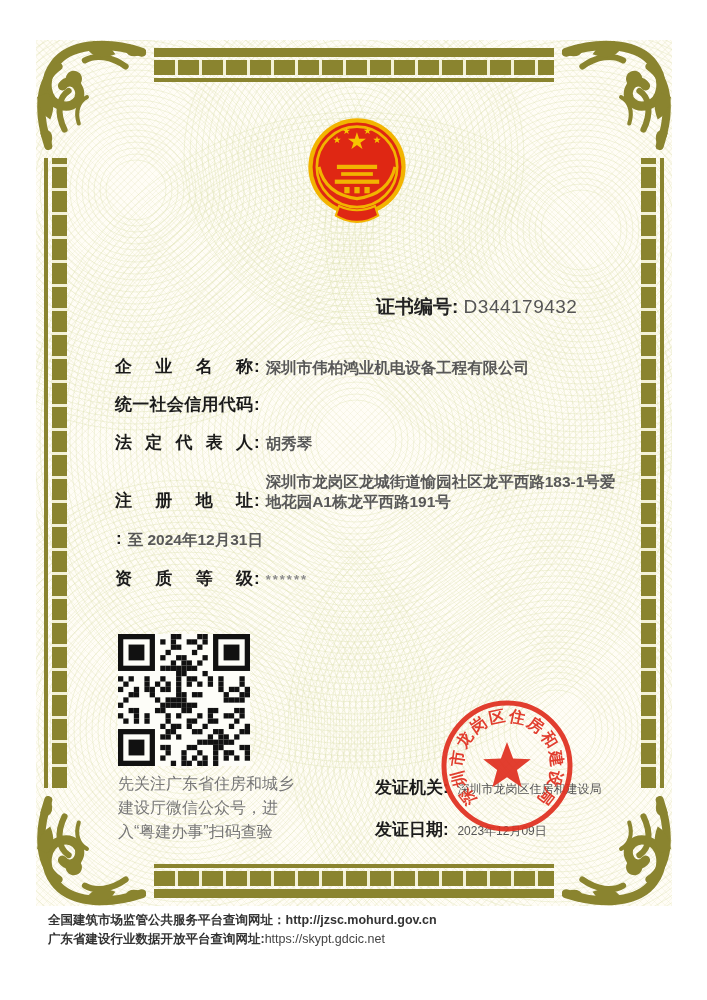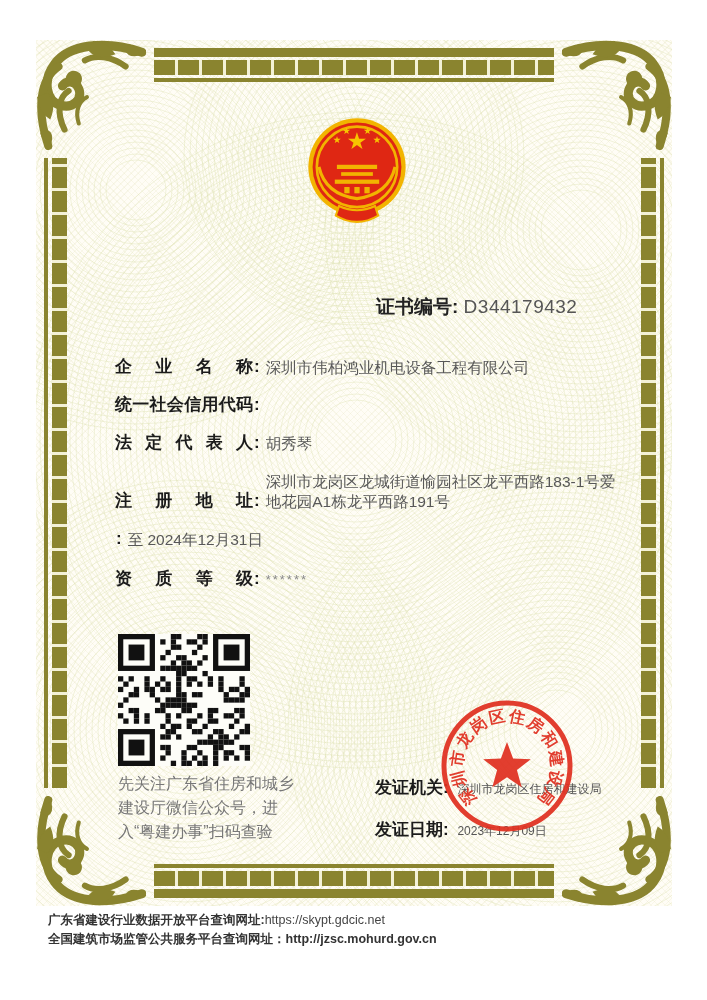--- a/index.html
+++ b/index.html
@@ -40,21 +40,21 @@
   .certno { position:absolute; left:340px; top:254px; font-size:19px; }
   .certno .lab { font-weight:bold; color:#222; }
   .certno .val { color:#555; letter-spacing:.5px; }
 
   
   .fields { position:absolute; left:79px; top:316px; width:512px; }
   .frow { display:flex; align-items:flex-end; margin-bottom:16px; }
   .flabel { display:inline-block; width:138px; font-size:17px; font-weight:bold; color:#1b1b1b;
     text-align:justify; text-align-last:justify; line-height:22px; flex:none; }
   .fcolon { font-size:17px; font-weight:bold; color:#1b1b1b; margin:0 6px 0 1px; line-height:22px; flex:none; }
-  .fvalue { font-size:15.5px; color:#585858; line-height:20px; padding-top:2px; flex:1; }
+  .fvalue { font-size:15.5px; color:#585858; line-height:20px; padding-top:2px; flex:1;font-weight:bold; }
   .fnote { font-size:13px; color:#8a8a8a; letter-spacing:2px; margin-top:2px; }
 
   
   .qr { position:absolute; left:82px; top:594px; width:132px; height:132px; }
   .qr-caption { position:absolute; left:82px; top:732px; width:178px;
     font-size:16px; color:#777; line-height:1.5; }
 
   
   .issuer-row { position:absolute; left:339px; font-size:17px; white-space:nowrap; }
   .issuer-row .lab { font-weight:bold; color:#1b1b1b; margin-right:4px; }
@@ -621,18 +621,18 @@
         <text x="115.48627149747571" y="46.63872661947488" text-anchor="middle" dominant-baseline="central" transform="rotate(58.18181818181819 115.48627149747571 46.63872661947488)">和</text>
         <text x="122.44491451423828" y="65.57030090248142" text-anchor="middle" dominant-baseline="central" transform="rotate(81.45454545454547 122.44491451423828 65.57030090248142)">建</text>
         <text x="121.35734273509786" y="85.71091670967434" text-anchor="middle" dominant-baseline="central" transform="rotate(104.72727272727272 121.35734273509786 85.71091670967434)">设</text>
         <text x="112.4005376803361" y="103.78307376628291" text-anchor="middle" dominant-baseline="central" transform="rotate(128 112.4005376803361 103.78307376628291)">局</text>
       </g>
   </svg>
 </div>
 
 <div class="footer">
   <div>
+    <span class="lab">全国建筑市场监管公共服务平台查询网址：</span><span class="url-b">http://jzsc.mohurd.gov.cn</span>
+  </div>
+  <div>
     <span class="lab">广东省建设行业数据开放平台查询网址:</span><span class="url-n">https://skypt.gdcic.net</span>
   </div>
-  <div>
-    <span class="lab">全国建筑市场监管公共服务平台查询网址：</span><span class="url-b">http://jzsc.mohurd.gov.cn</span>
-  </div>
 </div>
 
 </body></html>

